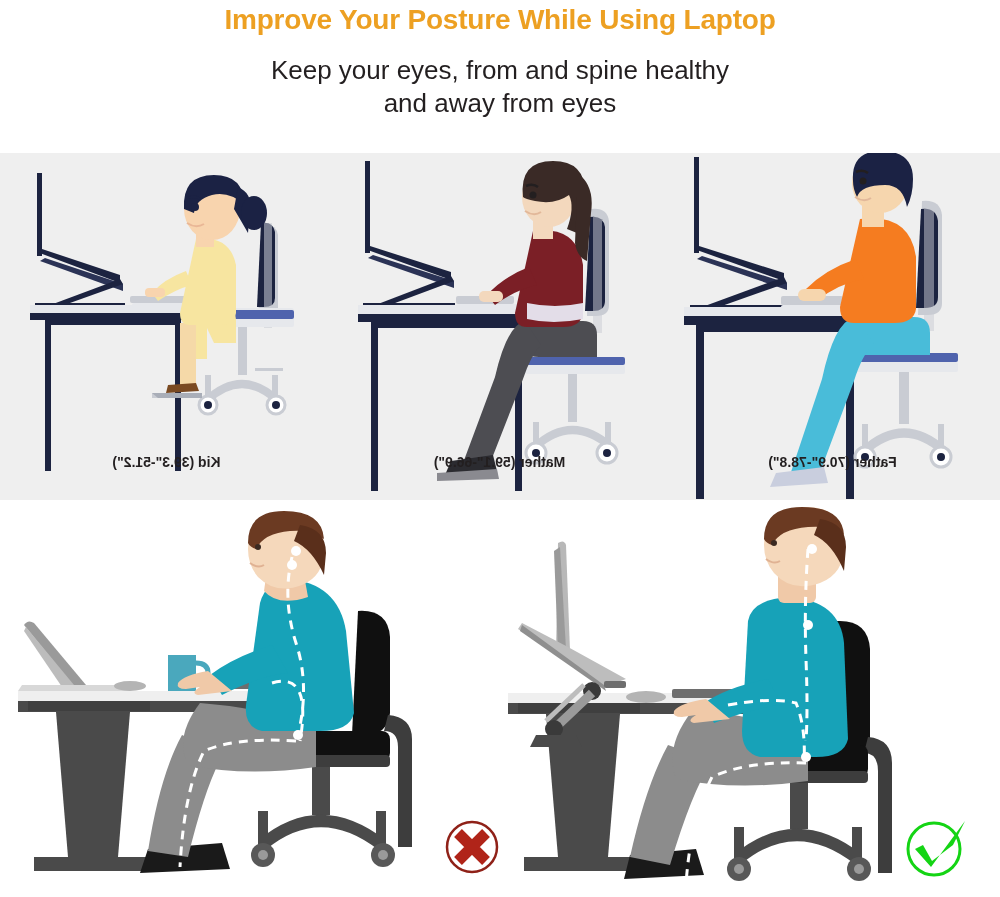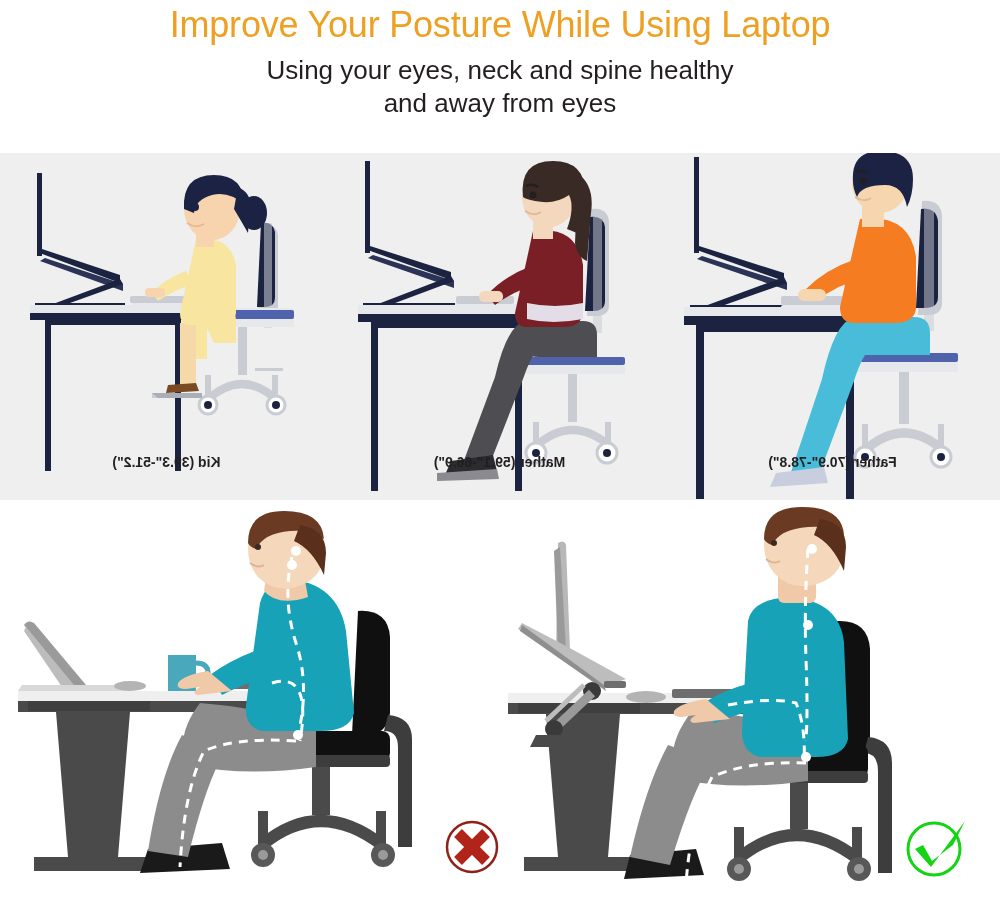--- a/index.html
+++ b/index.html
@@ -3,21 +3,21 @@
 <meta charset="utf-8">
 <style>
   html,body{margin:0;padding:0;background:#fff;}
   body{width:1000px;height:897px;overflow:hidden;
        font-family:"Liberation Sans","DejaVu Sans",sans-serif;}
   .page{position:relative;width:1000px;height:897px;background:#ffffff;}
 
   
   .header{position:absolute;left:0;top:0;width:1000px;height:150px;text-align:center;}
   .title{position:absolute;left:0;top:4px;width:1000px;
-         font-size:36px;font-weight:normal;color:#eda022;letter-spacing:-.2px;
+         font-size:28px;font-weight:bold;color:#eda022;letter-spacing:-.2px;
          white-space:nowrap;}
   .sub1{position:absolute;left:0;top:55px;width:1000px;
         font-size:26px;color:#231f20;}
   .sub2{position:absolute;left:0;top:88px;width:1000px;
         font-size:26px;color:#231f20;}
 
   
   .band{position:absolute;left:0;top:153px;width:1000px;height:347px;
         background:#efefef;}
   .scene{position:absolute;top:0;width:333px;height:347px;}
@@ -37,21 +37,21 @@
   .verdict.bad{left:443px;top:818px;width:58px;height:58px;}
   .verdict.good{left:903px;top:815px;width:70px;height:66px;}
 </style>
 </head>
 <body>
 
 <div class="page">
 
   <div class="header">
     <div class="title">Improve Your Posture While Using Laptop</div>
-    <div class="sub1">Using your eyes, neck and spine healthy</div>
+    <div class="sub1">Keep your eyes, from and spine healthy</div>
     <div class="sub2">and away from eyes</div>
   </div>
 
   <div class="band">
 
     <div class="scene s1">
       <svg width="333" height="347" viewBox="0 0 333 347">
 
         <g>
           <rect x="37" y="20" width="5" height="83" fill="#1c2340"></rect>

